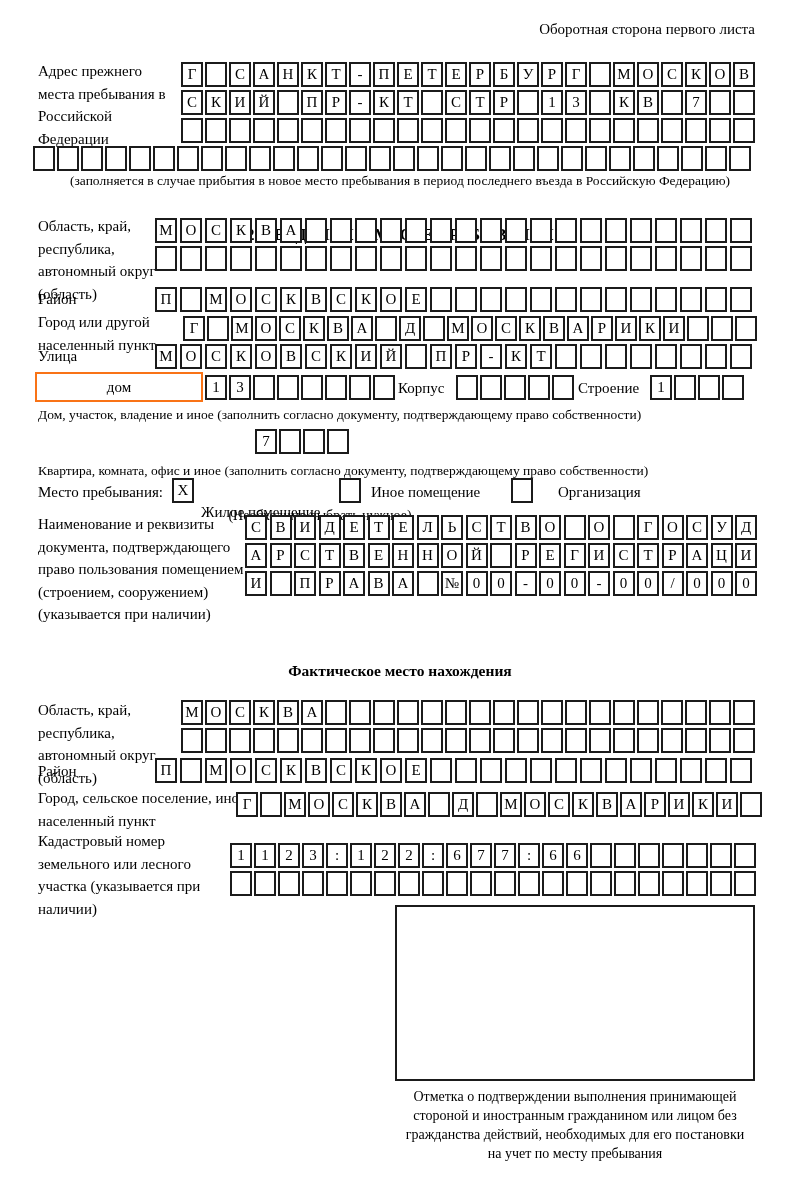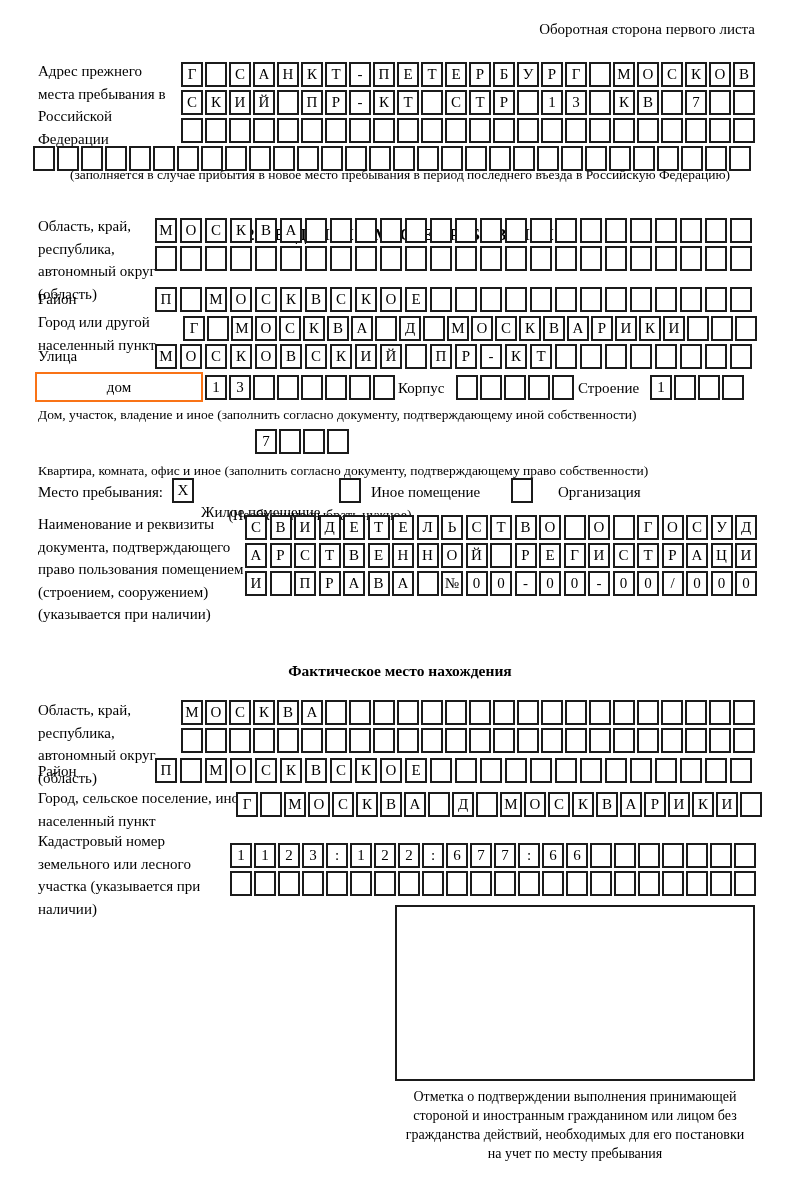--- a/index.html
+++ b/index.html
@@ -143,21 +143,21 @@
       <span class="cell"></span>
       <span class="cell"></span>
       <span class="cell"></span>
       <span class="cell"></span>
       <span class="cell"></span>
       <span class="cell"></span>
       <span class="cell"></span>
       <span class="cell"></span>
       <span class="cell"></span>
     </div>
-  <div class="abs note center-block" style="top:166px;">(заполняется в случае прибытия в новое место пребывания в период последнего въезда в Российскую Федерацию)</div>
+  <div class="abs note center-block" style="top:172px;">(заполняется в случае прибытия в новое место пребывания в период последнего въезда в Российскую Федерацию)</div>
 
   <div class="abs title center-block" style="top:194px;">2. СВЕДЕНИЯ О МЕСТЕ ПРЕБЫВАНИЯ</div>
 
   <div class="abs label" style="left:38px; top:215px; width:125px;">Область, край, республика, автономный округ (область)</div>
   <div class="abs cells g3" style="left:155px; top:218px;">
       <span class="cell">М</span>
       <span class="cell">О</span>
       <span class="cell">С</span>
       <span class="cell">К</span>
       <span class="cell">В</span>
@@ -311,21 +311,21 @@
       <span class="cell"></span>
       <span class="cell"></span>
     </div>
   <div class="abs label" style="left:578px; top:377px;">Строение</div>
   <div class="abs cells" style="left:650px; top:375px;">
       <span class="cell">1</span>
       <span class="cell"></span>
       <span class="cell"></span>
       <span class="cell"></span>
     </div>
-  <div class="abs note" style="left:38px; top:406px;">Дом, участок, владение и иное (заполнить согласно документу, подтверждающему иной собственности)</div>
+  <div class="abs note" style="left:38px; top:406px;">Дом, участок, владение и иное (заполнить согласно документу, подтверждающему право собственности)</div>
 
   <div class="abs cells" style="left:255px; top:429px;">
       <span class="cell">7</span>
       <span class="cell"></span>
       <span class="cell"></span>
       <span class="cell"></span>
     </div>
   <div class="abs note" style="left:38px; top:462px;">Квартира, комната, офис и иное (заполнить согласно документу, подтверждающему право собственности)</div>
 
   <div class="abs label" style="left:38px; top:481px;">Место пребывания:</div>

